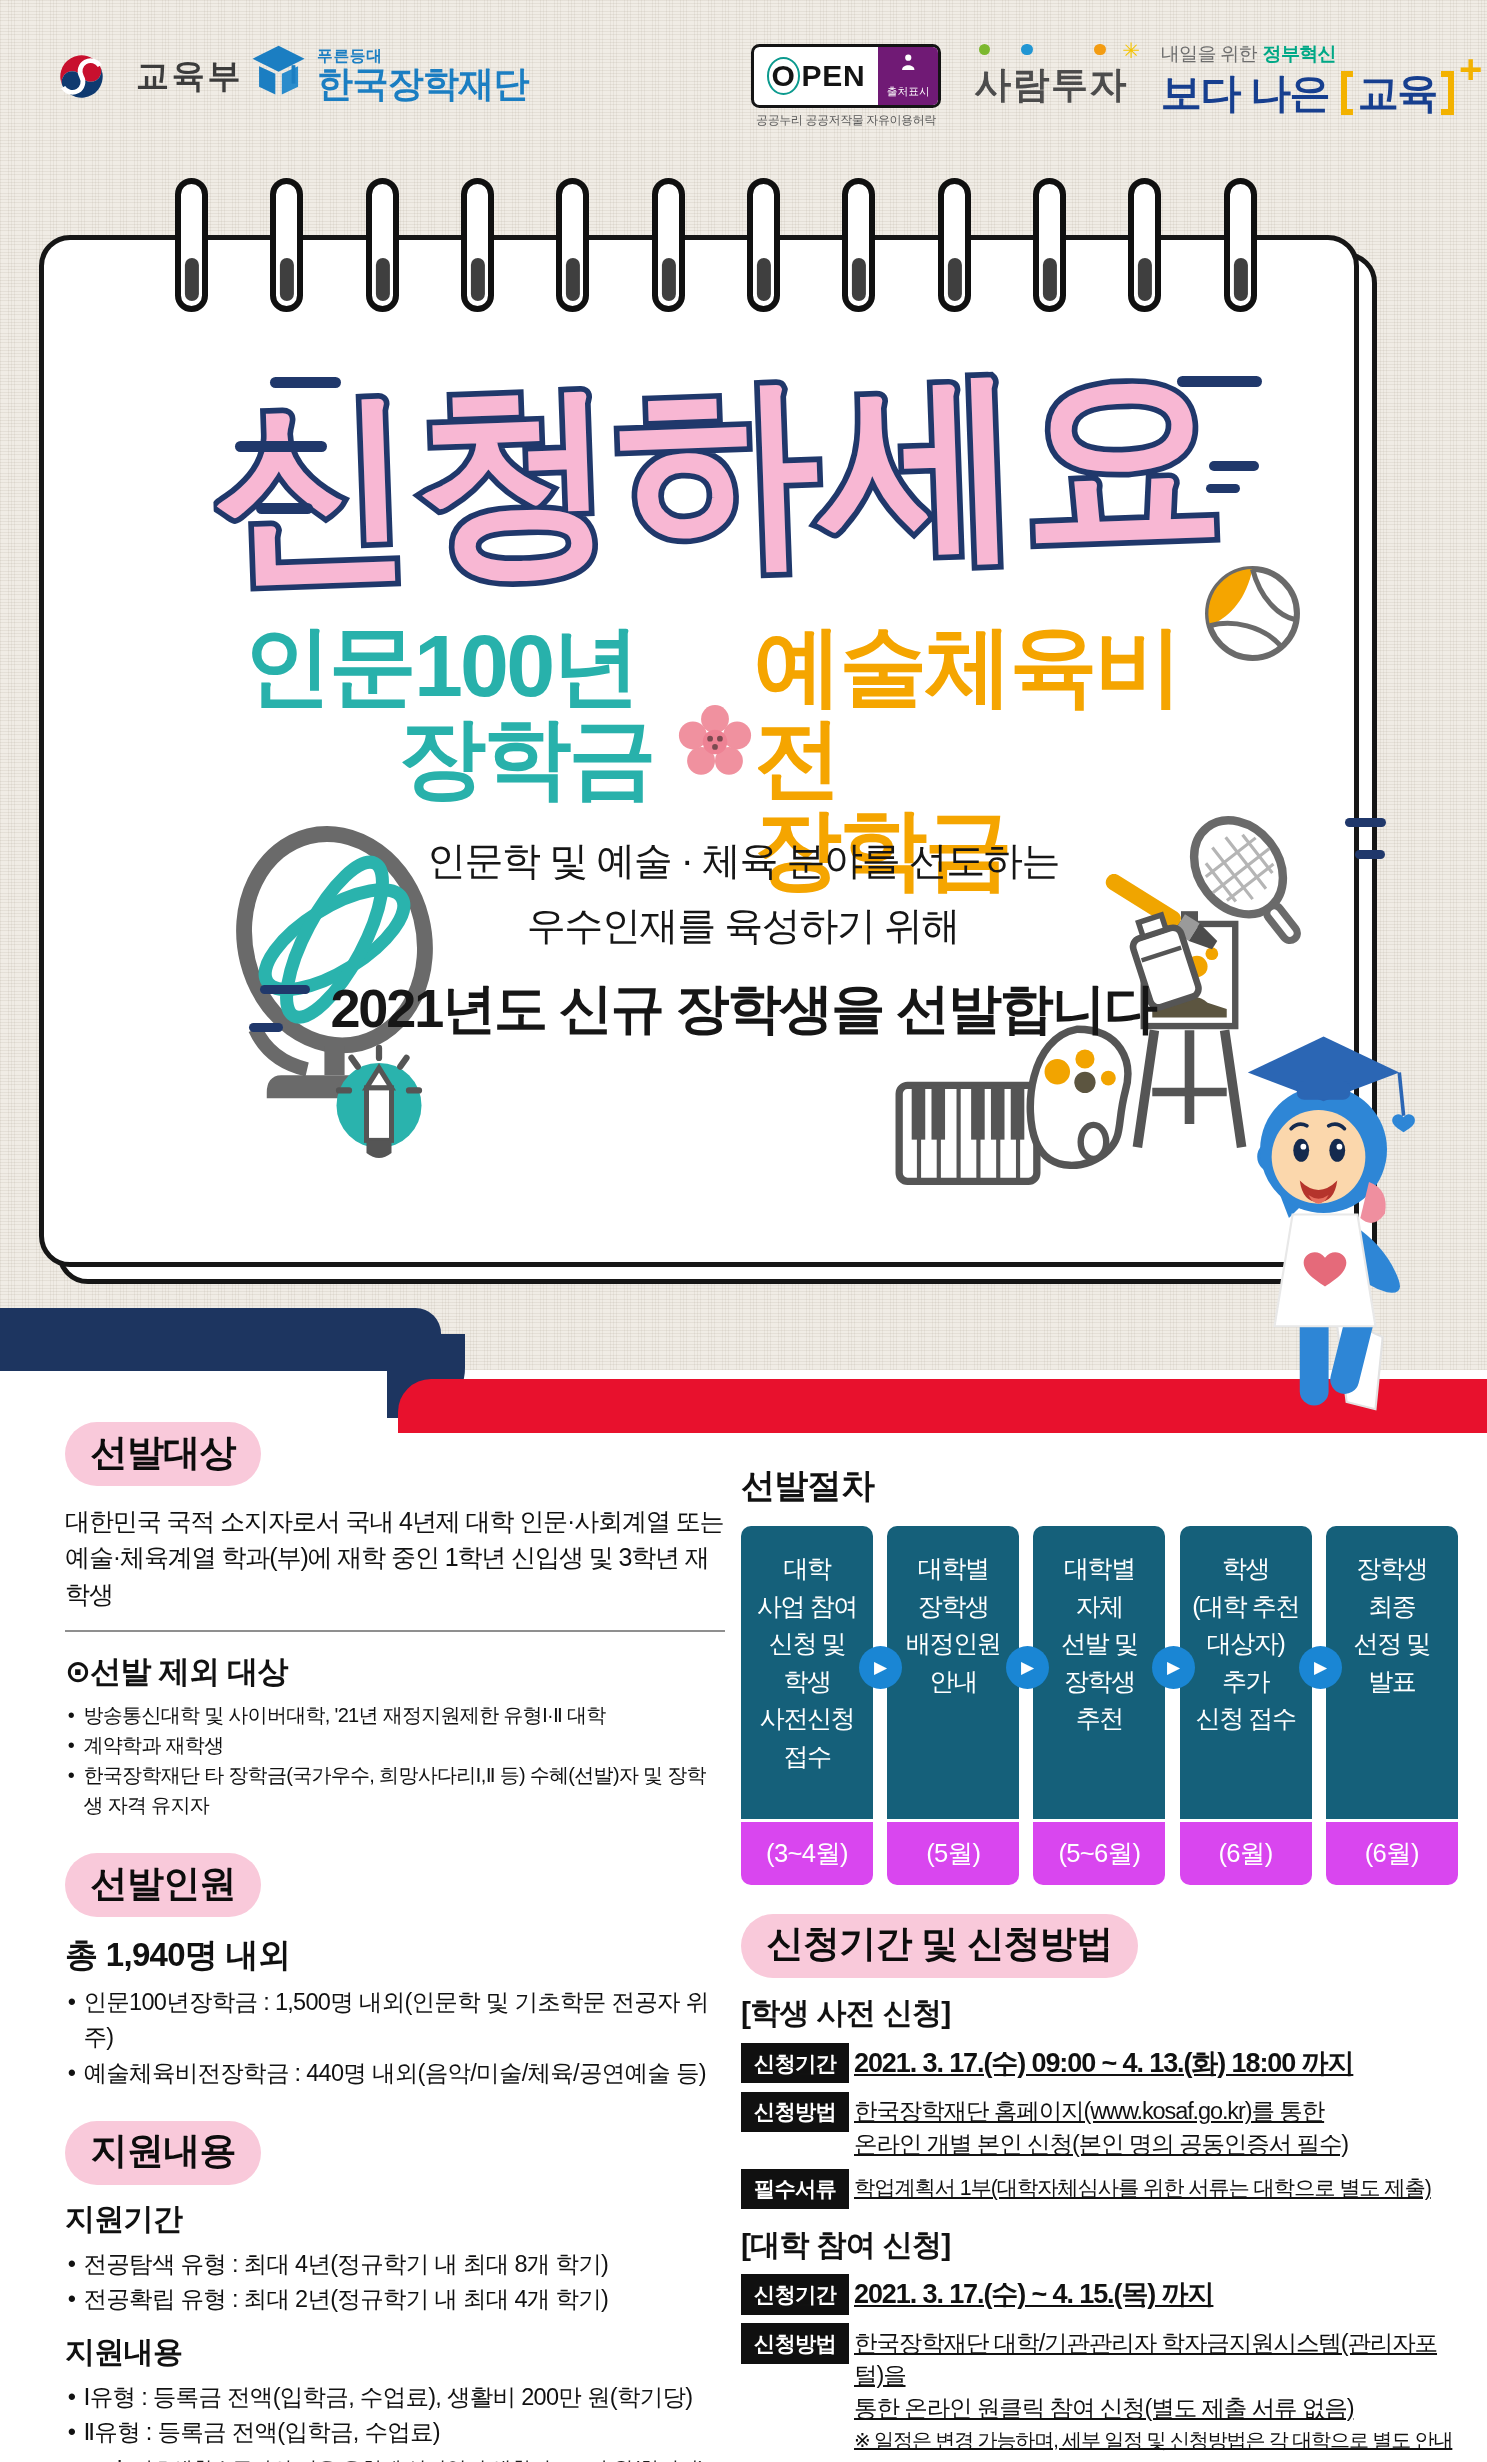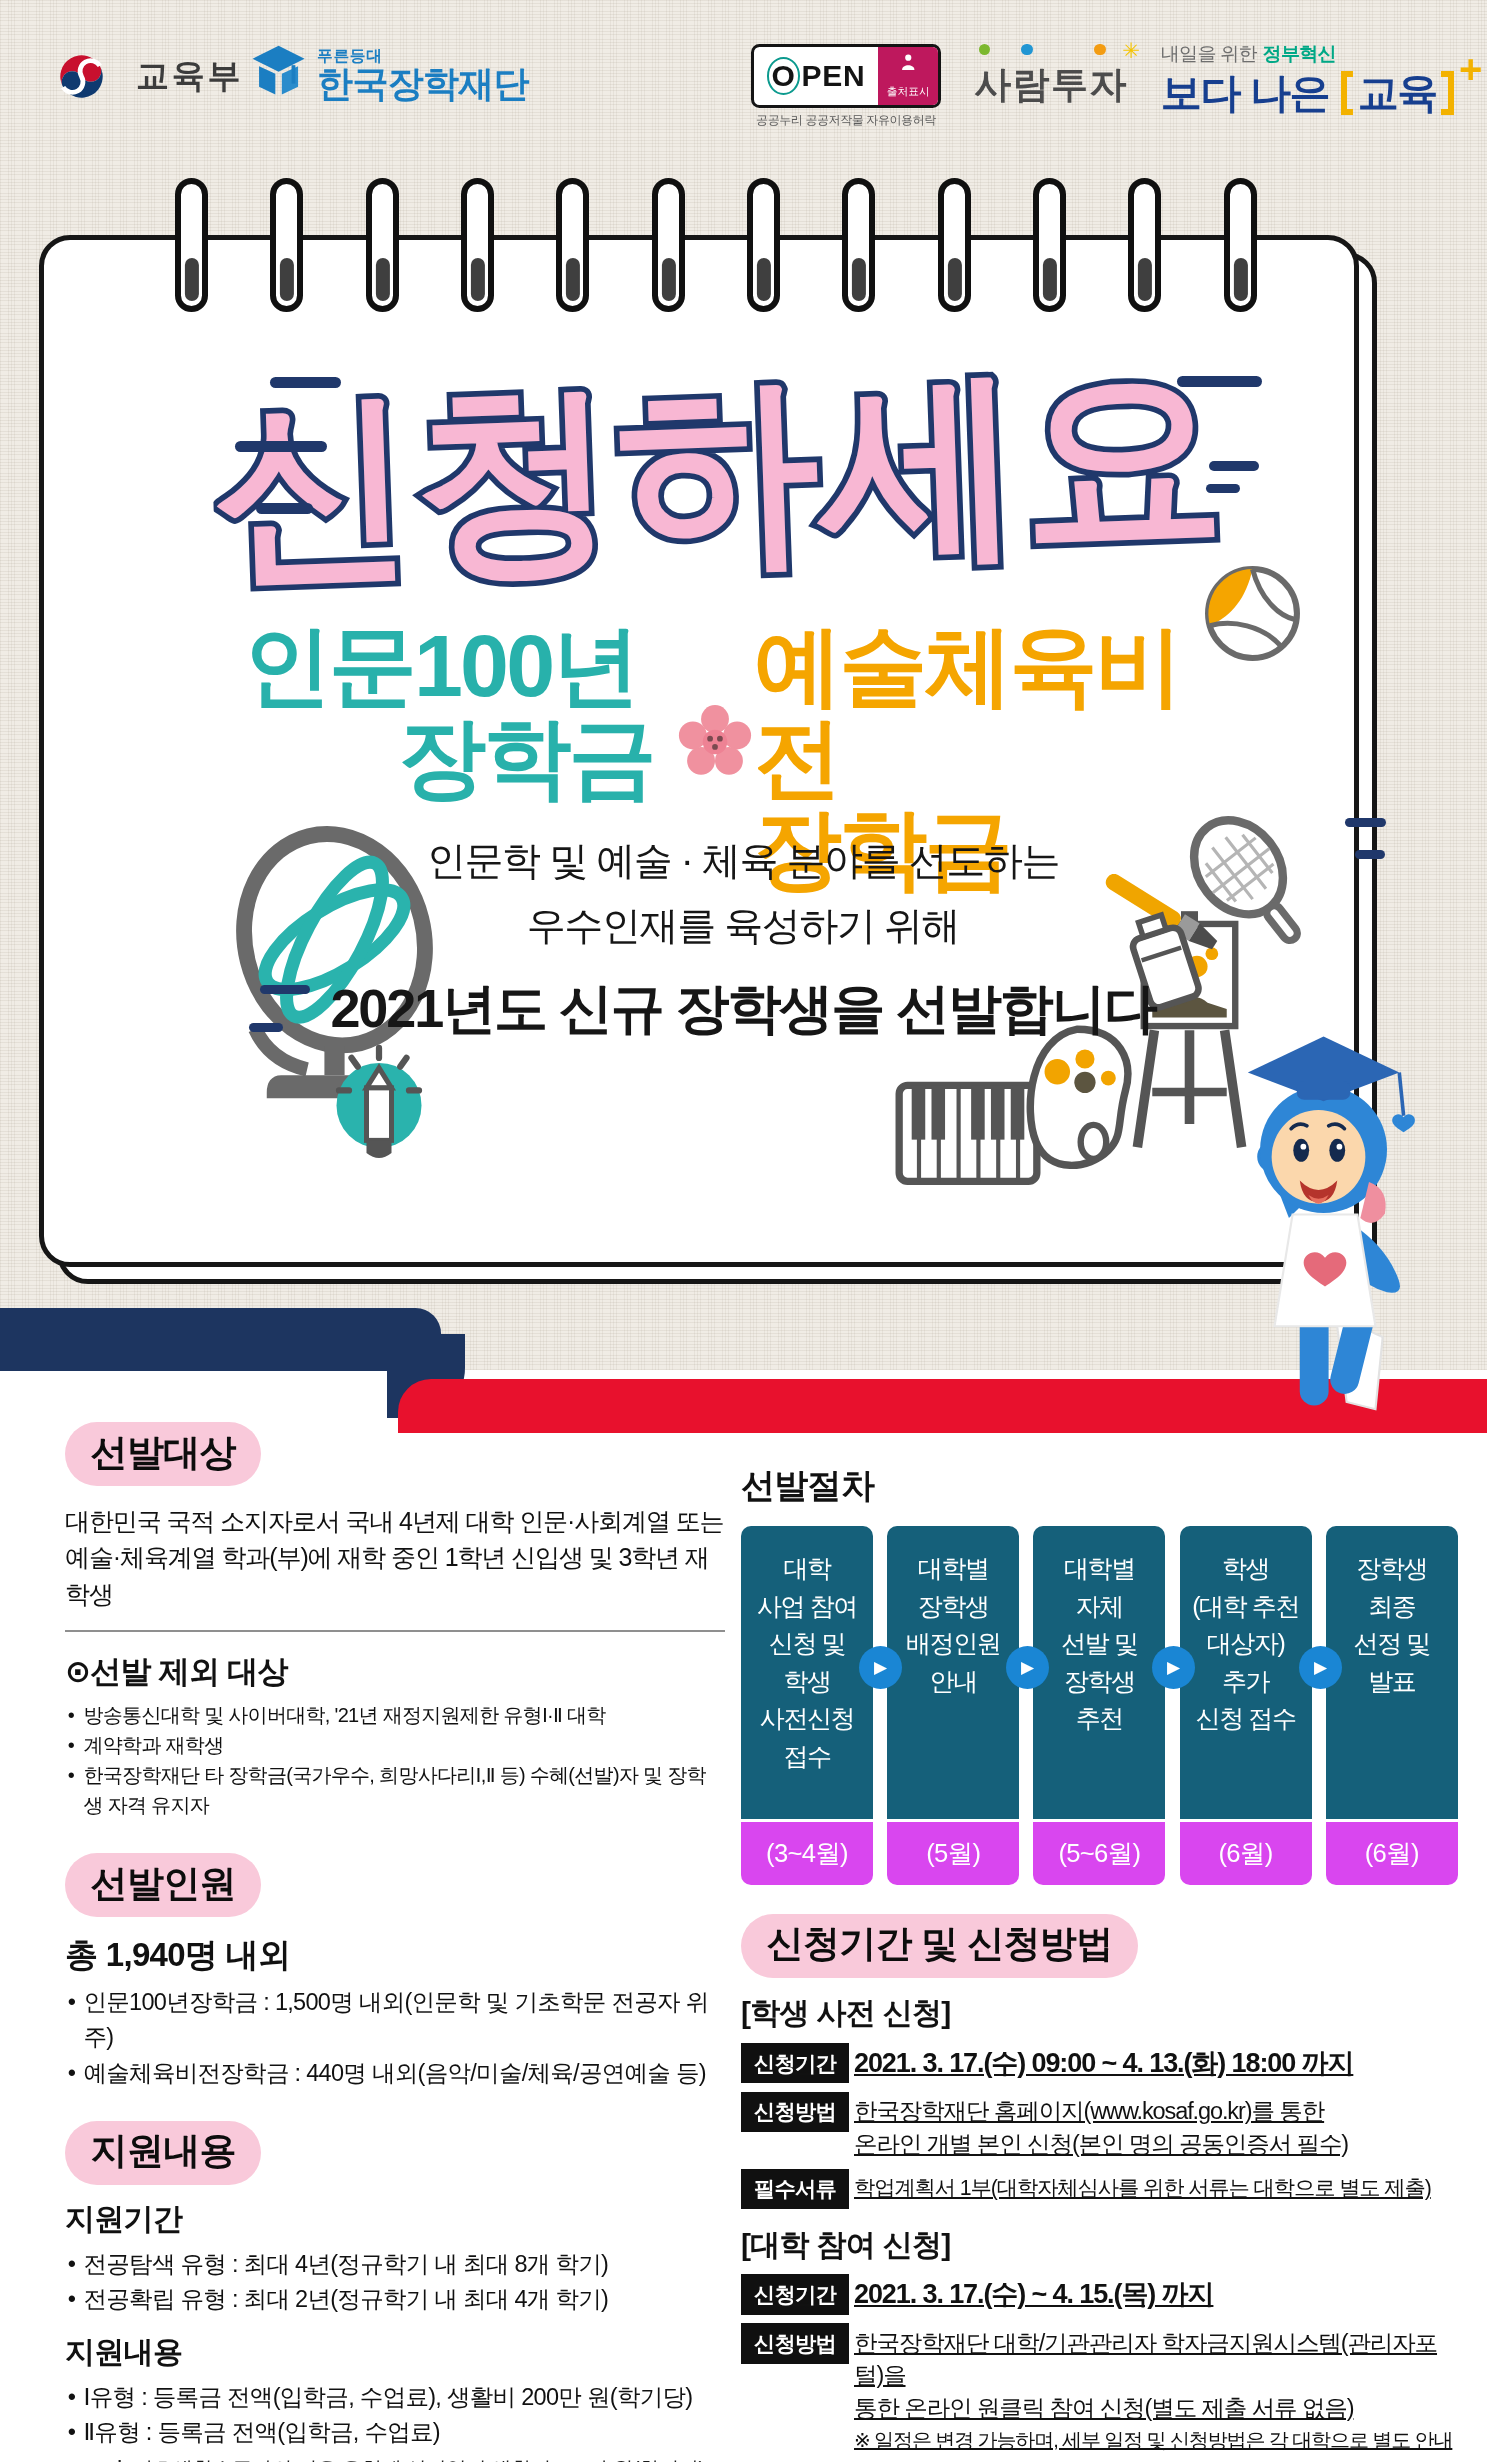--- a/index.html
+++ b/index.html
@@ -21,21 +21,21 @@
   .moe-label { font-size:33px; font-weight:700; color:#3c3c3c; letter-spacing:2.8px; }
   .kosaf { position:absolute; left:245px; top:37px; display:flex; align-items:flex-end; gap:7.1px; }
   .kosaf-texts { display:flex; flex-direction:column; line-height:1; }
   .kosaf-sub { font-size:15.7px; font-weight:700; color:#1b7ec2; letter-spacing:0.7px; margin-bottom:2.8px; }
   .kosaf-label { font-size:36px; font-weight:900; color:#1b7ec2; letter-spacing:-0.7px; }
   .top-right { position:absolute; right:34px; top:44px; display:flex; align-items:flex-start; gap:33px; }
   .open-wrap { display:flex; flex-direction:column; align-items:center; }
   .open-badge { display:flex; border:3.6px solid #141414; border-radius:8.5px; overflow:hidden; background:#fff; }
   .open-word { font-size:30px; font-weight:900; color:#141414; padding:10px 12.8px; letter-spacing:0.7px; display:flex; align-items:center; }
   .open-word .o { color:#141414; border:2.8px solid #0c9a8e; border-radius:50%; padding:0 2.8px; margin-right:1.4px; }
-  .open-mark { background:#be185d; color:#fff; width:60px; display:flex; flex-direction:column; align-items:center; justify-content:center; gap:14px; padding:4.3px 2.8px; }
+  .open-mark { background:#701a75; color:#fff; width:60px; display:flex; flex-direction:column; align-items:center; justify-content:center; gap:14px; padding:4.3px 2.8px; }
   .open-mark span { font-size:10.7px; }
   .open-caption { font-size:12px; color:#5a5a5a; margin-top:4.3px; letter-spacing:-0.4px; }
   .saram { position:relative; font-size:37px; font-weight:900; color:#4c4c4c; letter-spacing:1.4px; padding-top:15.7px; }
   .saram i { position:absolute; border-radius:50%; width:11.4px; height:11.4px; }
   .saram .d1 { background:#7cb82f; left:4.3px; top:0; }
   .saram .d2 { background:#2196d3; left:47px; top:0; }
   .saram .d3 { background:#f39c12; left:120px; top:0; }
   .saram .d4 { color:#f5c400; font-style:normal; left:148px; top:-5.7px; width:auto; height:auto; font-size:21.3px; }
   .slogan { display:flex; flex-direction:column; align-items:flex-start; line-height:1.1; }
   .slogan-top { font-size:19px; color:#6f6f6f; letter-spacing:-0.7px; }

